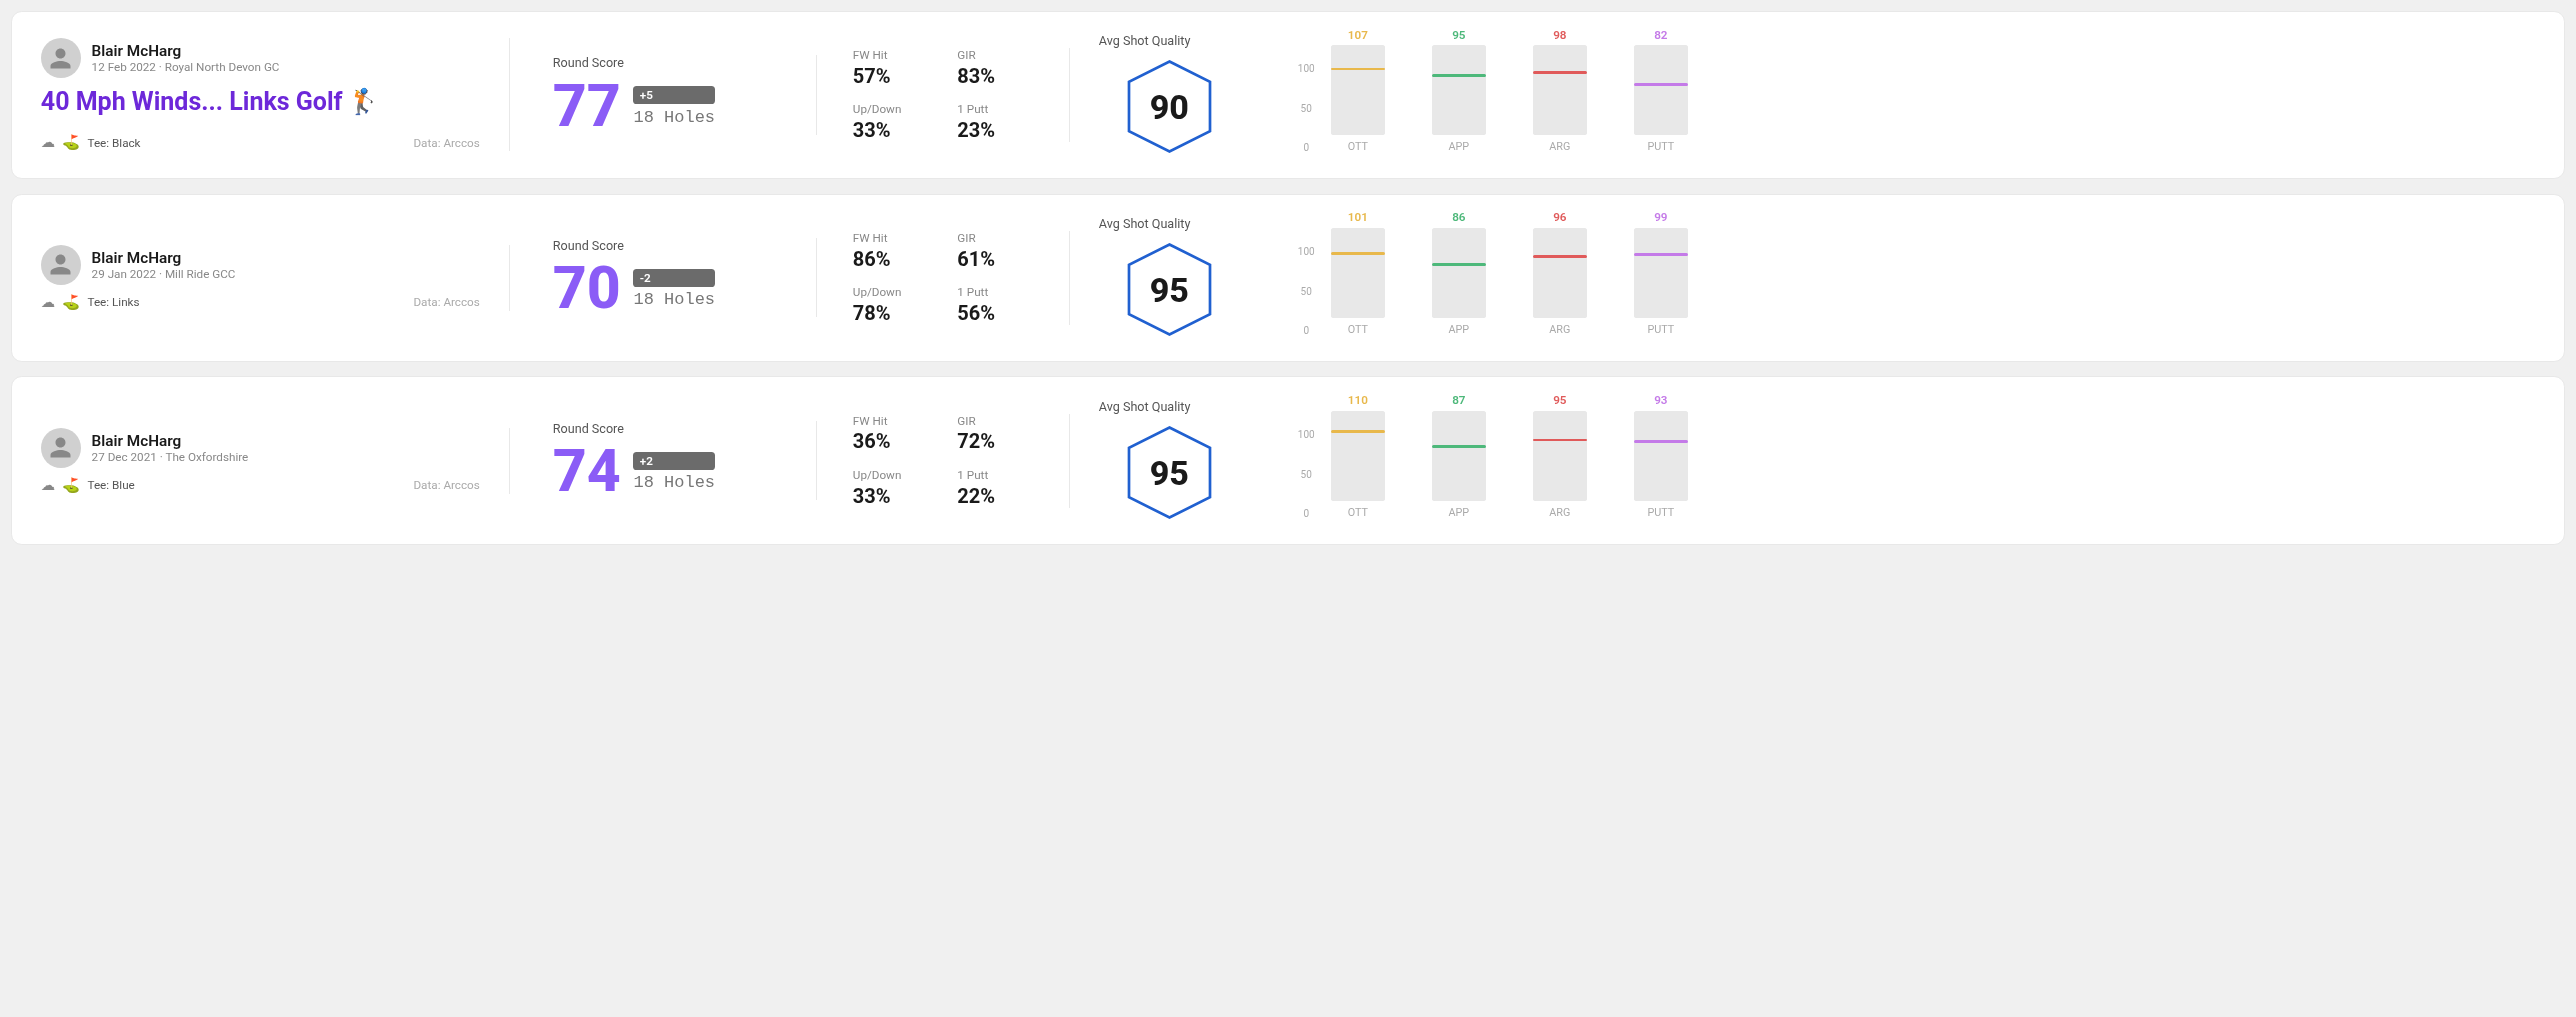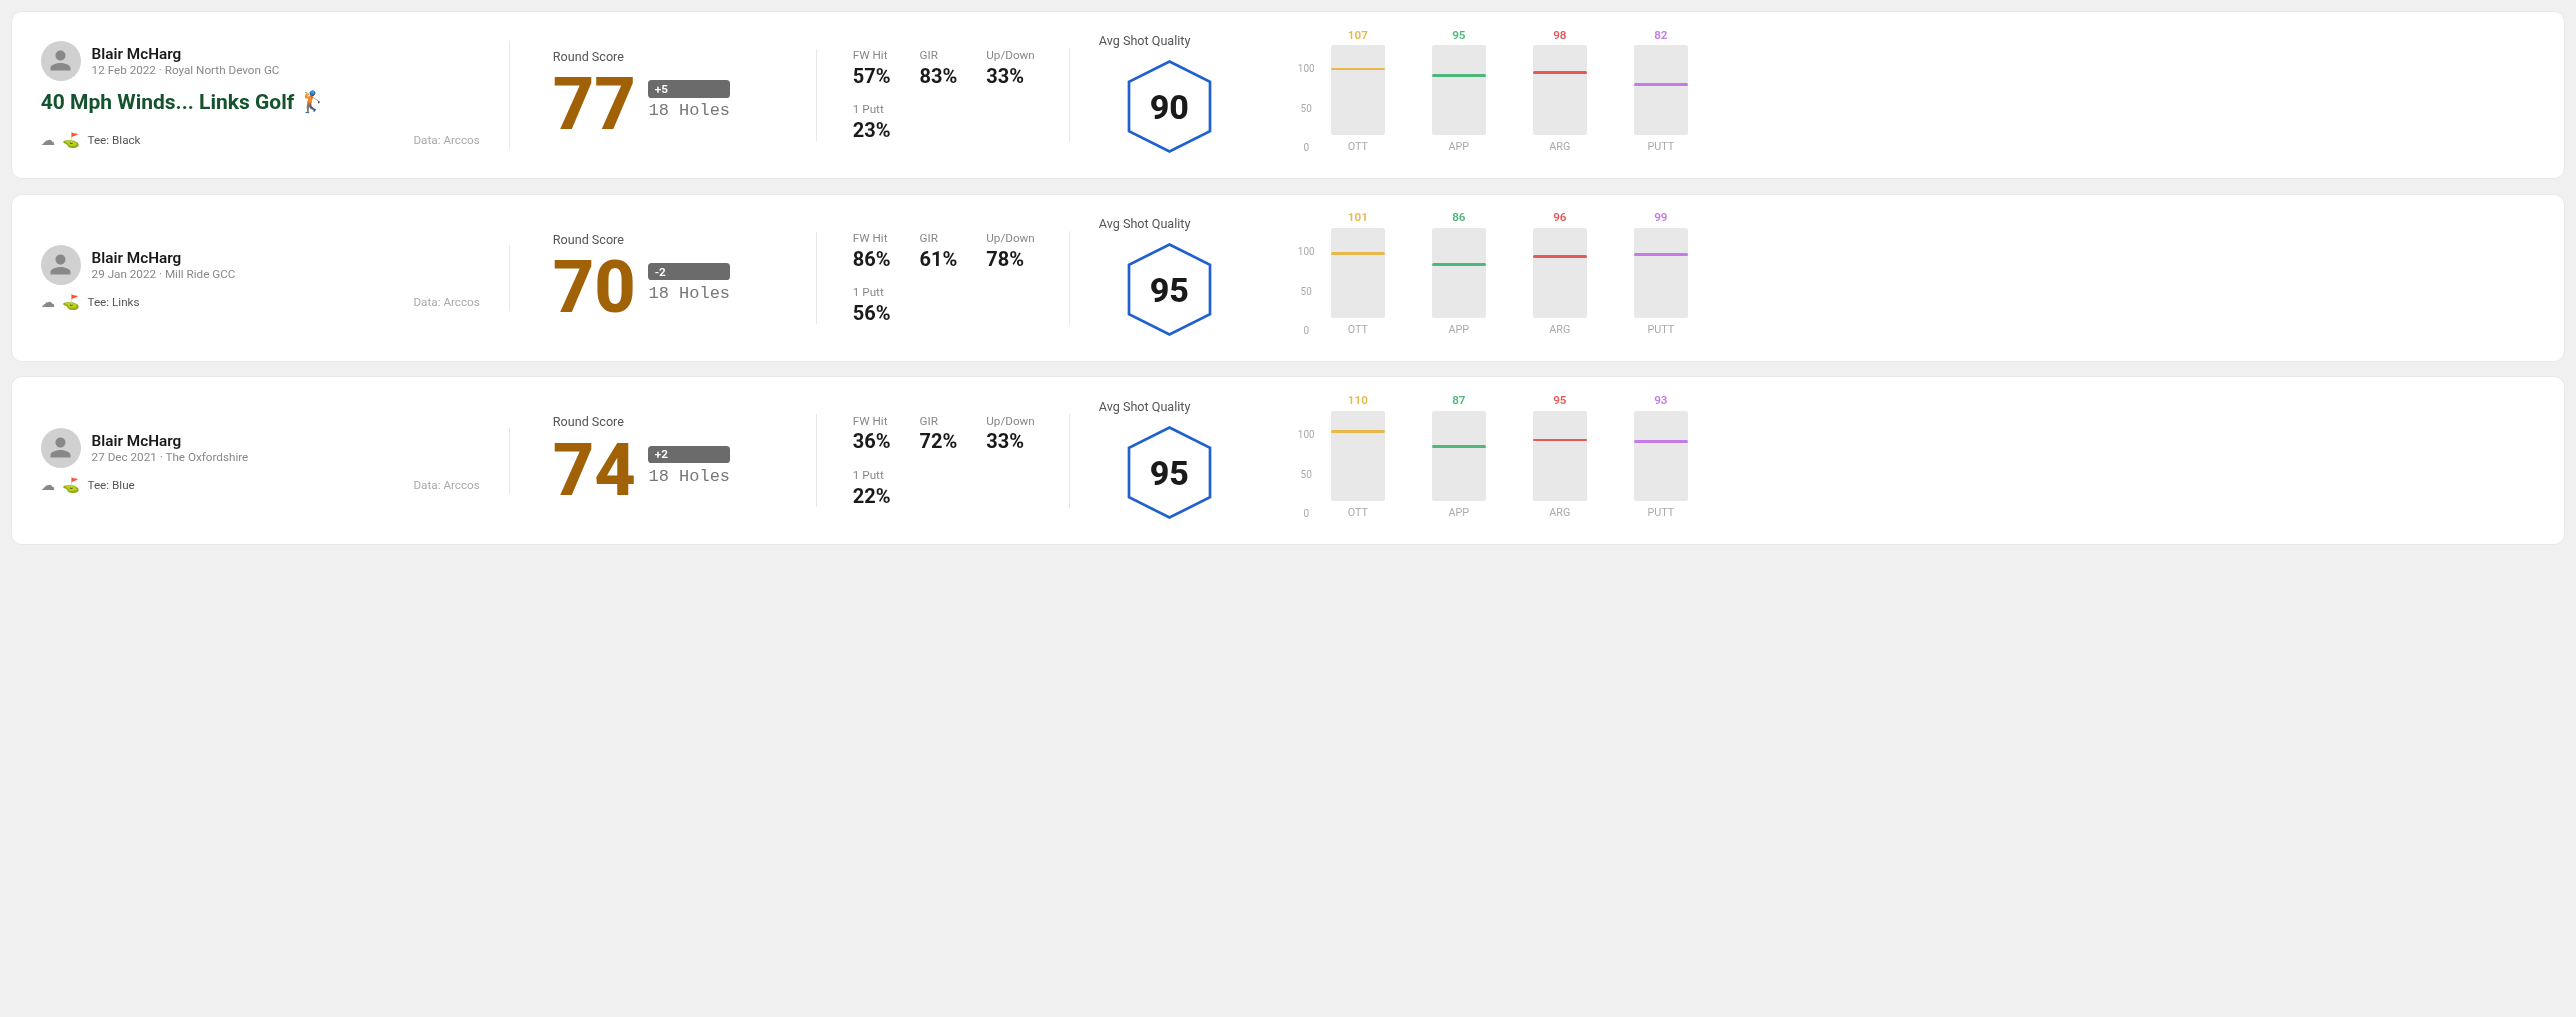--- a/index.html
+++ b/index.html
@@ -50,23 +50,23 @@
     .user-info .user-name {
       font-size: 15.3px;
       font-weight: 600;
       color: #1a1a1a;
     }
     .user-info .user-meta {
       font-size: 11.7px;
       color: #888;
     }
     .round-title {
-      font-size: 21px;
+      font-size: 25px;
       font-weight: 700;
-      color: #14532d;
+      color: #6d28d9;
       margin: 7.2px 0 18px 0;
       display: flex;
       align-items: center;
       gap: 7.2px;
     }
     .bottom-row {
       display: flex;
       align-items: center;
       justify-content: space-between;
     }
@@ -95,23 +95,23 @@
       font-size: 12.6px;
       color: #555;
       margin-bottom: 5.4px;
     }
     .score-row {
       display: flex;
       align-items: flex-start;
       gap: 12.6px;
     }
     .score-number {
-      font-size: 72px;
+      font-size: 59px;
       font-weight: 800;
-      color: #a16207;
+      color: #8b5cf6;
       line-height: 1;
     }
     .score-detail {
       display: flex;
       flex-direction: column;
       gap: 3.6px;
       padding-top: 10.8px;
     }
     .score-badge {
       display: inline-block;
@@ -130,21 +130,21 @@
       font-family: Liberation Mono, monospace;
     }
     .stats-section {
       width: 253px;
       flex-shrink: 0;
       padding: 0 36px;
       border-right: 0.9px solid #e8e8e8;
     }
     .stats-grid {
       display: grid;
-      grid-template-columns: 1fr 1fr 1fr;
+      grid-template-columns: 1fr 1fr;
       gap: 14.4px 29px;
     }
     .stat-item .stat-label {
       font-size: 11.7px;
       color: #888;
       margin-bottom: 1.8px;
     }
     .stat-item .stat-value {
       font-size: 20px;
       font-weight: 700;

